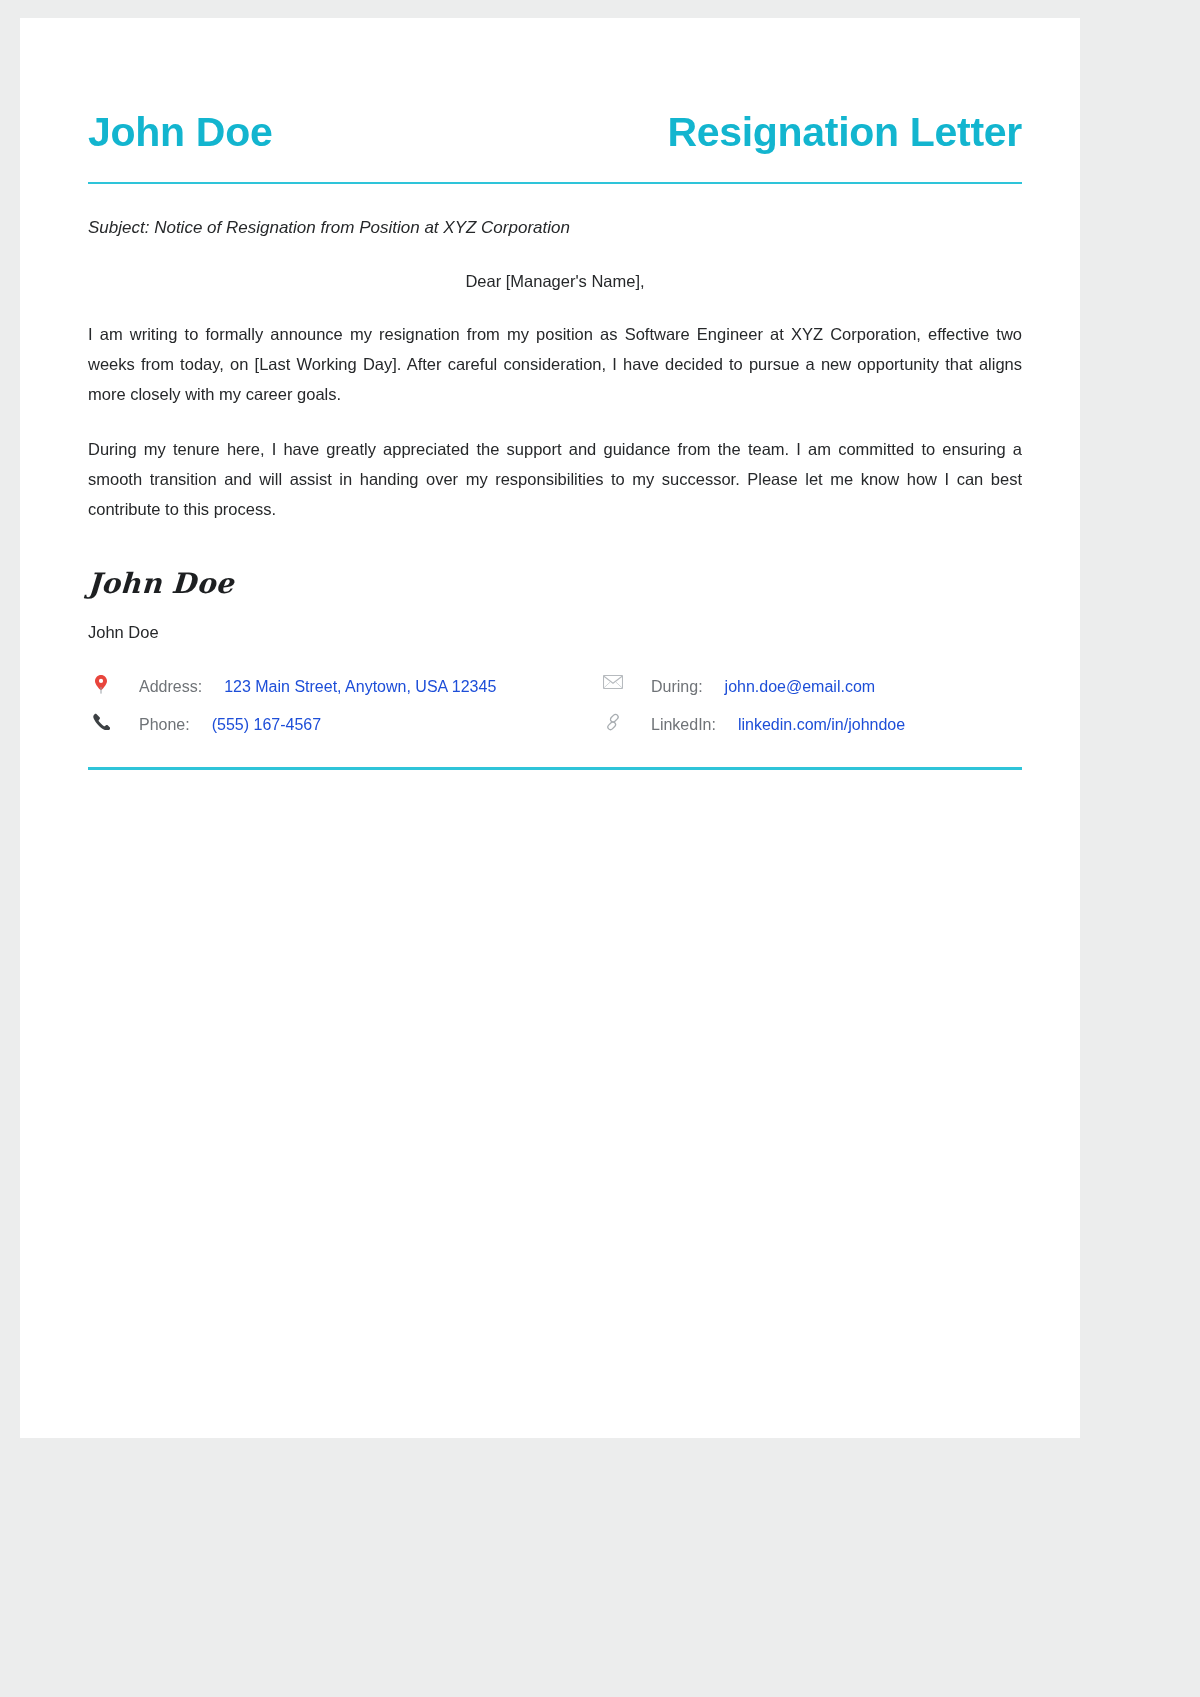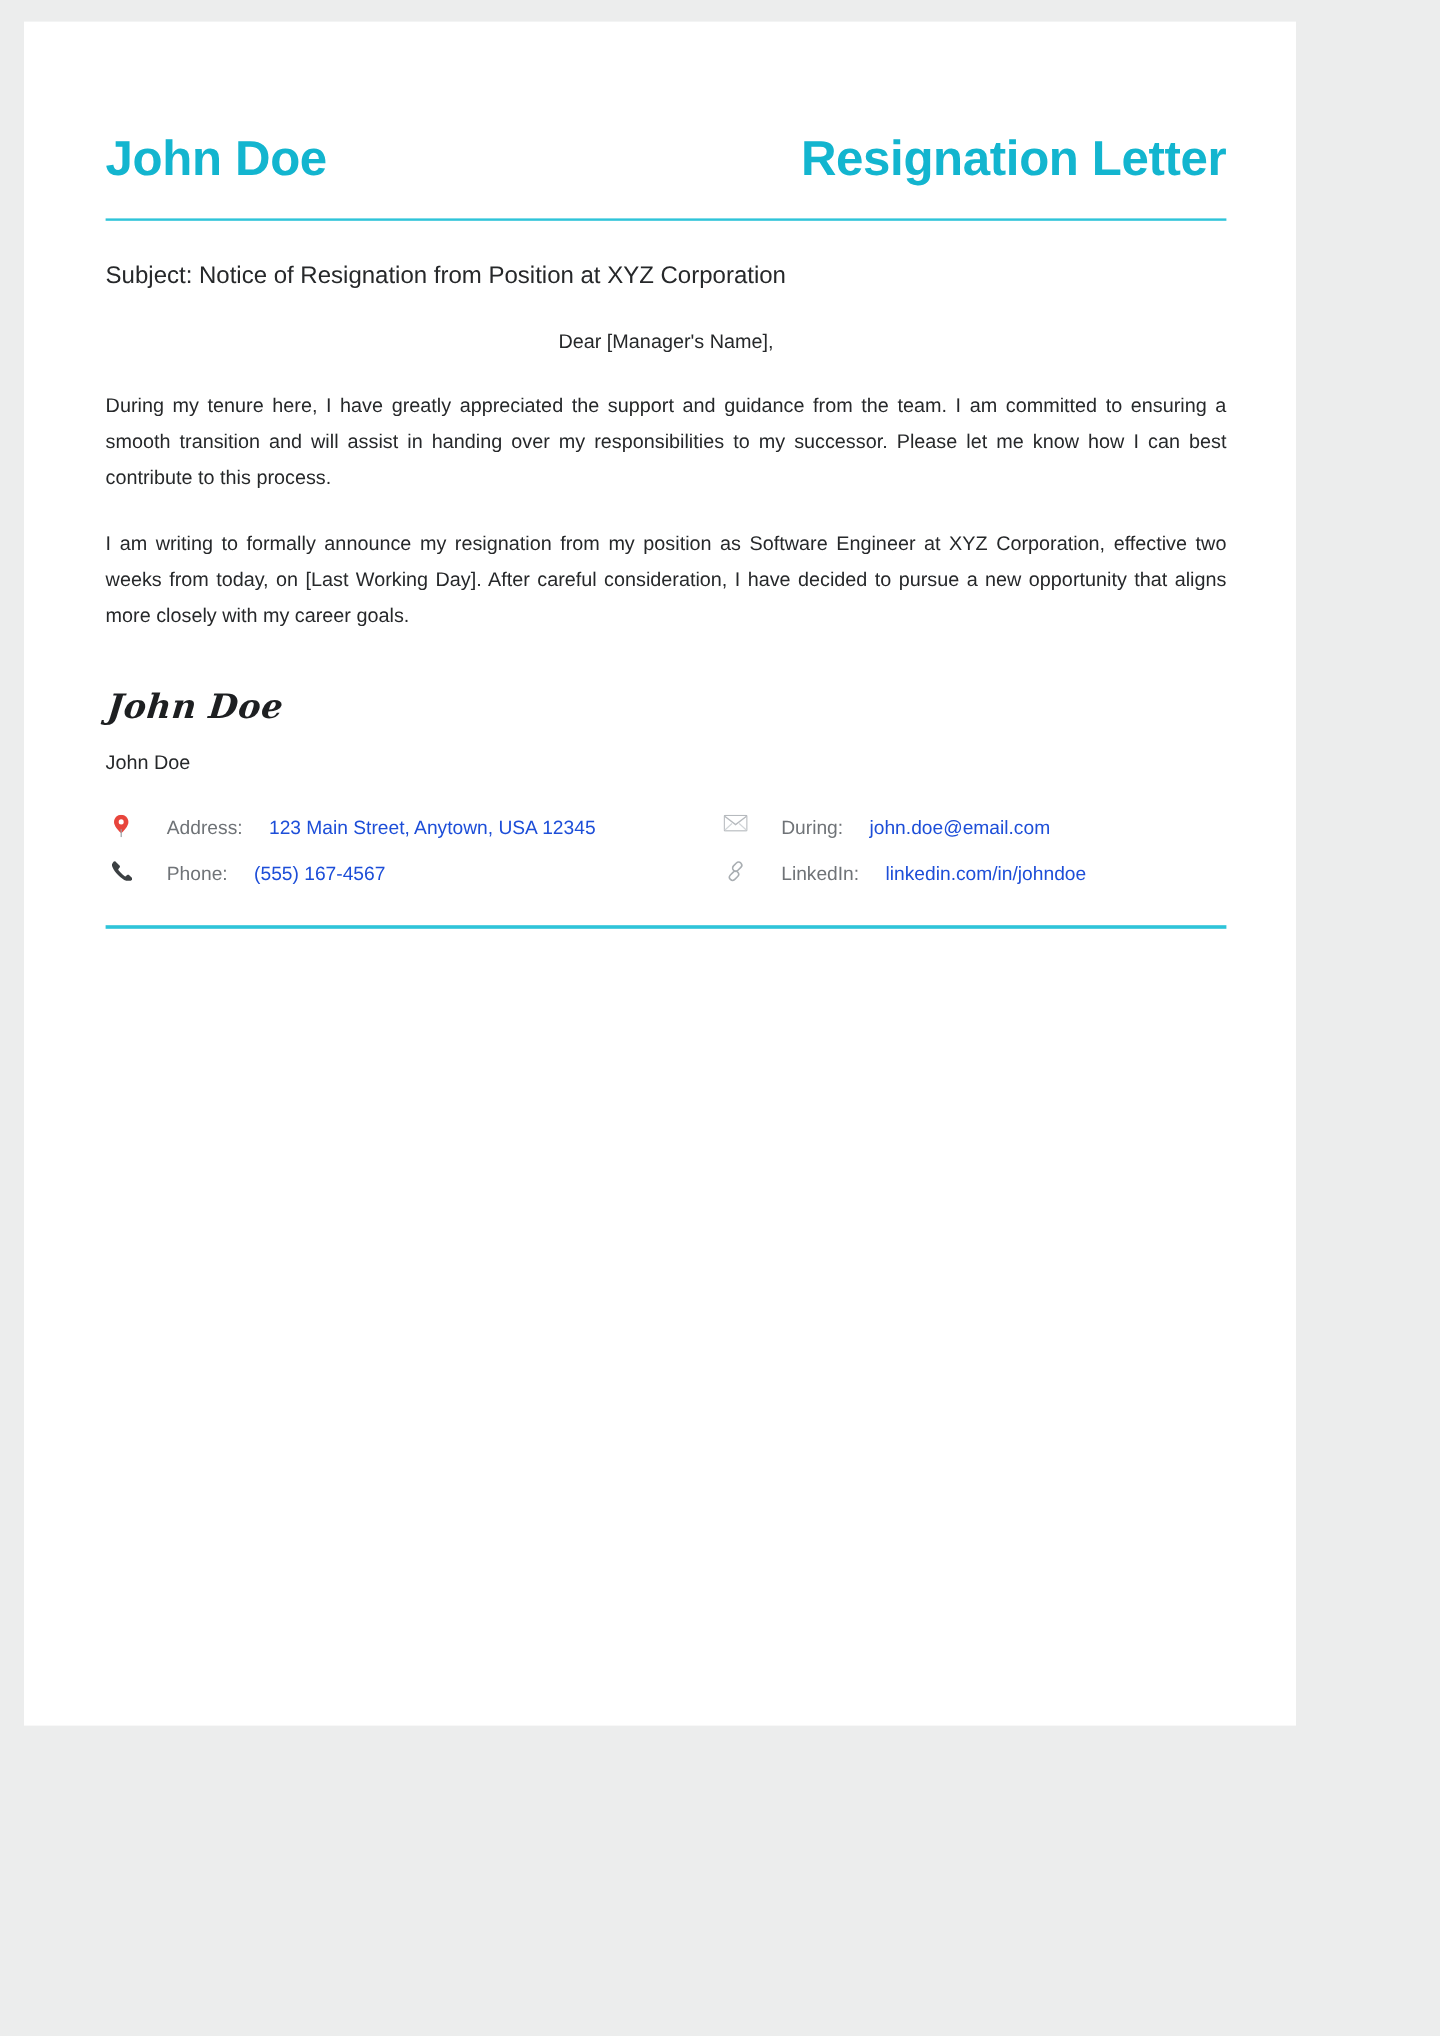--- a/index.html
+++ b/index.html
@@ -55,21 +55,22 @@
   .rule-bottom {
     margin-top: 30px;
     height: 3px;
     background: #2ec4d9;
     width: 100%;
   }
 
   
   .subject {
     margin-top: 31px;
-    font-size: 20px;
+    font-style: italic;
+    font-size: 17px;
     color: #26282a;
     line-height: 1.5;
   }
   .salutation {
     margin-top: 28px;
     font-size: 16.5px;
     color: #26282a;
     line-height: 1.5;
     text-align: center;
   }
@@ -151,23 +152,23 @@
       <div class="name-title">John Doe</div>
       <div class="doc-title">Resignation Letter</div>
     </div>
 
     <div class="rule-top"></div>
 
     <div class="subject">Subject: Notice of Resignation from Position at XYZ Corporation</div>
 
     <div class="salutation">Dear [Manager's Name],</div>
 
+    <p class="para">I am writing to formally announce my resignation from my position as Software Engineer at XYZ Corporation, effective two weeks from today, on [Last Working Day]. After careful consideration, I have decided to pursue a new opportunity that aligns more closely with my career goals.</p>
+
     <p class="para">During my tenure here, I have greatly appreciated the support and guidance from the team. I am committed to ensuring a smooth transition and will assist in handing over my responsibilities to my successor. Please let me know how I can best contribute to this process.</p>
-
-    <p class="para">I am writing to formally announce my resignation from my position as Software Engineer at XYZ Corporation, effective two weeks from today, on [Last Working Day]. After careful consideration, I have decided to pursue a new opportunity that aligns more closely with my career goals.</p>
 
 
 
     <div>
       <div class="signature-script">John Doe</div>
     </div>
 
     <div class="signature-name">John Doe</div>
 
     <div class="contact-grid">

